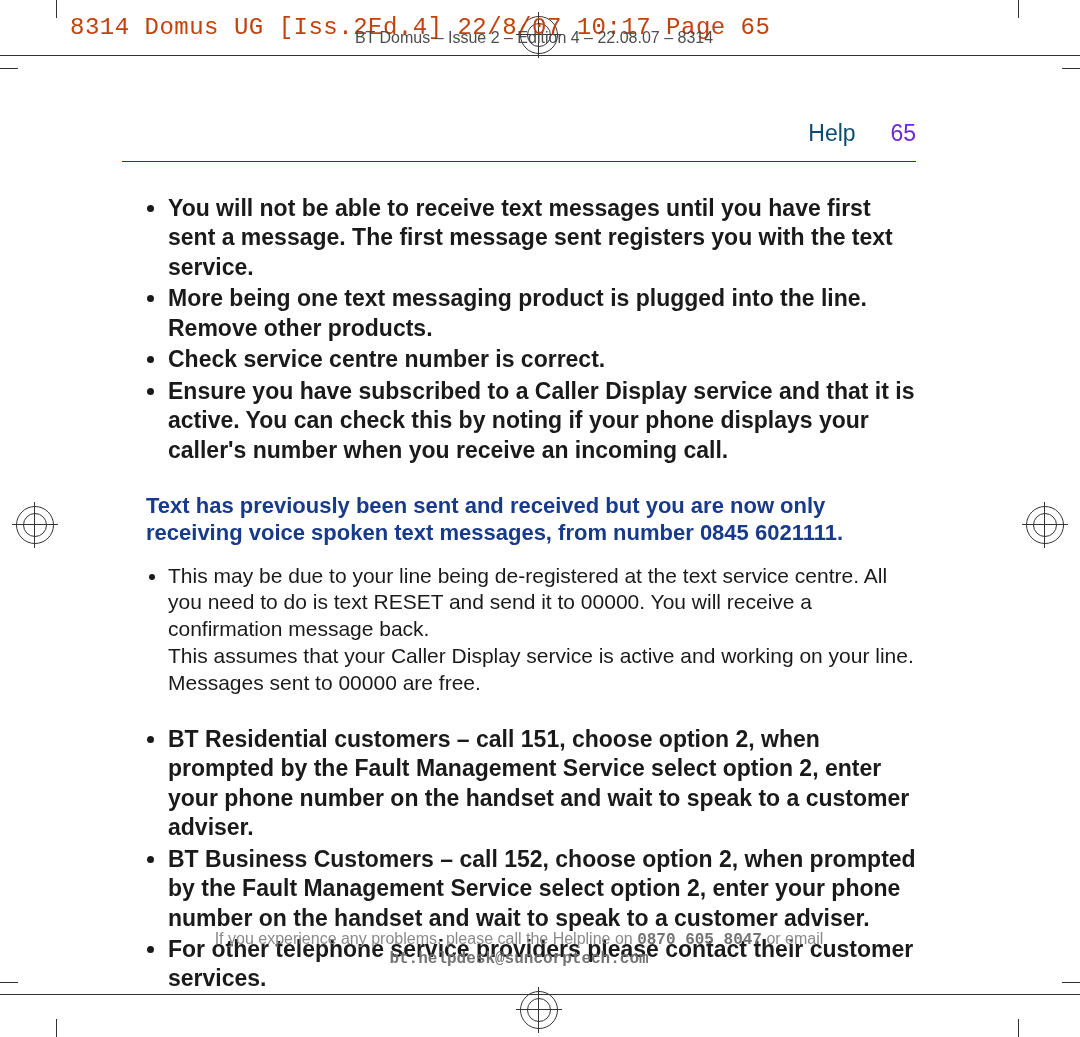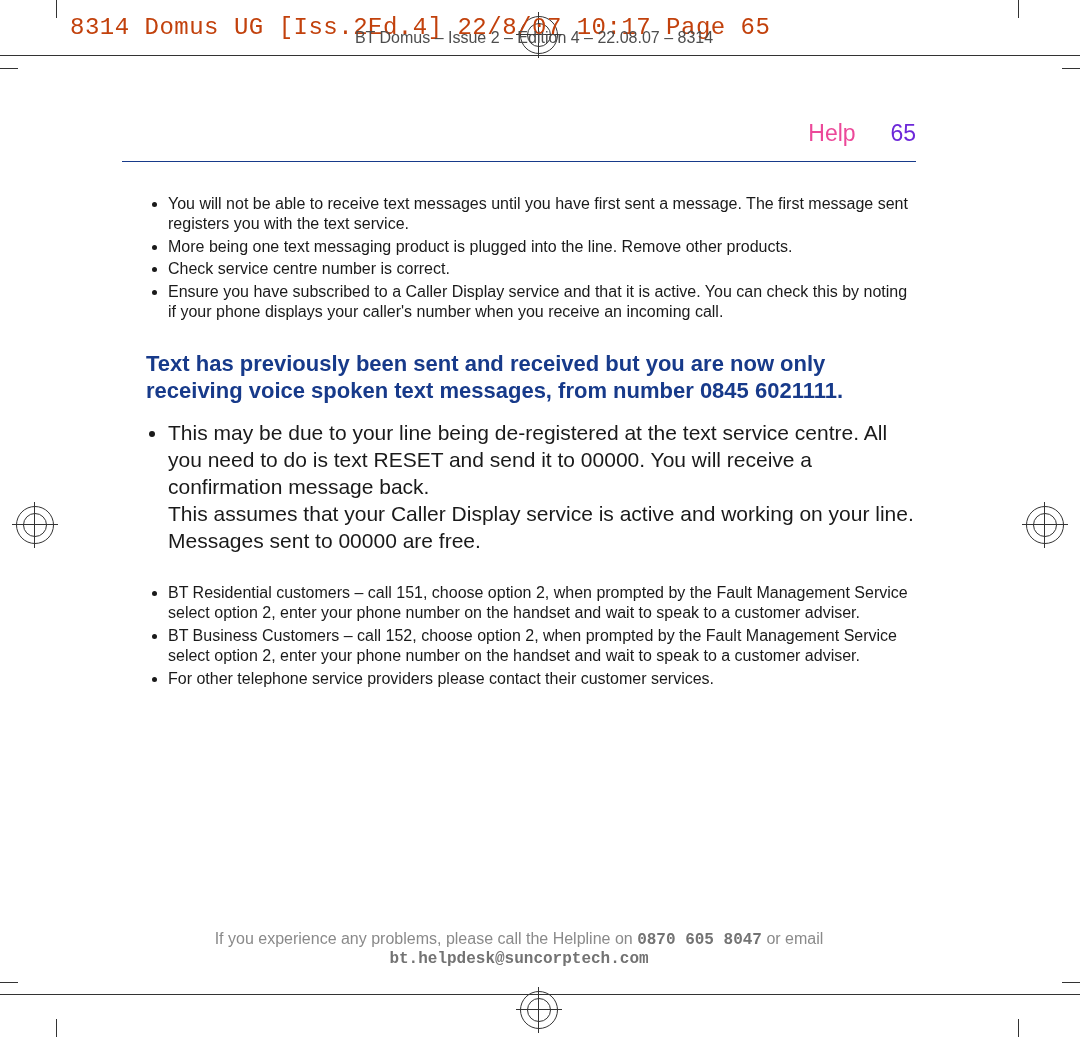--- a/index.html
+++ b/index.html
@@ -75,35 +75,36 @@
   }
 
   .runhead {
     text-align: right;
     font-size: 23px;
     color: #173a8a;
     padding-bottom: 14px;
     border-bottom: 1px solid #173a8a;
     margin-bottom: 32px;
   }
-  .runhead .help-label { color:#ec4899; }
+  .runhead .help-label { color:#0c4a6e; }
   .runhead .pagenum { display:inline-block; width:54px; text-align:right; color:#6d28d9; }
 
   .h2 {
     color: #173a8a;
     font-weight: 700;
     font-size: 22px;
     margin: 0 0 12px 24px;
   }
 
   ul.body {
     margin: 0 0 28px 24px;
     padding: 0 0 0 22px;
-    font-size: 16px;
+    font-size: 23px;
     line-height: 1.28;
+    font-weight: bold;
   }
   ul.body li { margin: 0 0 2px 0; }
 
   .note-block {
     margin: 0 0 28px 24px;
     padding-left: 22px;
     font-size: 21px;
     line-height: 1.28;
   }
   .note-block .bullet { display:list-item; list-style:disc outside; margin-left:0; }

